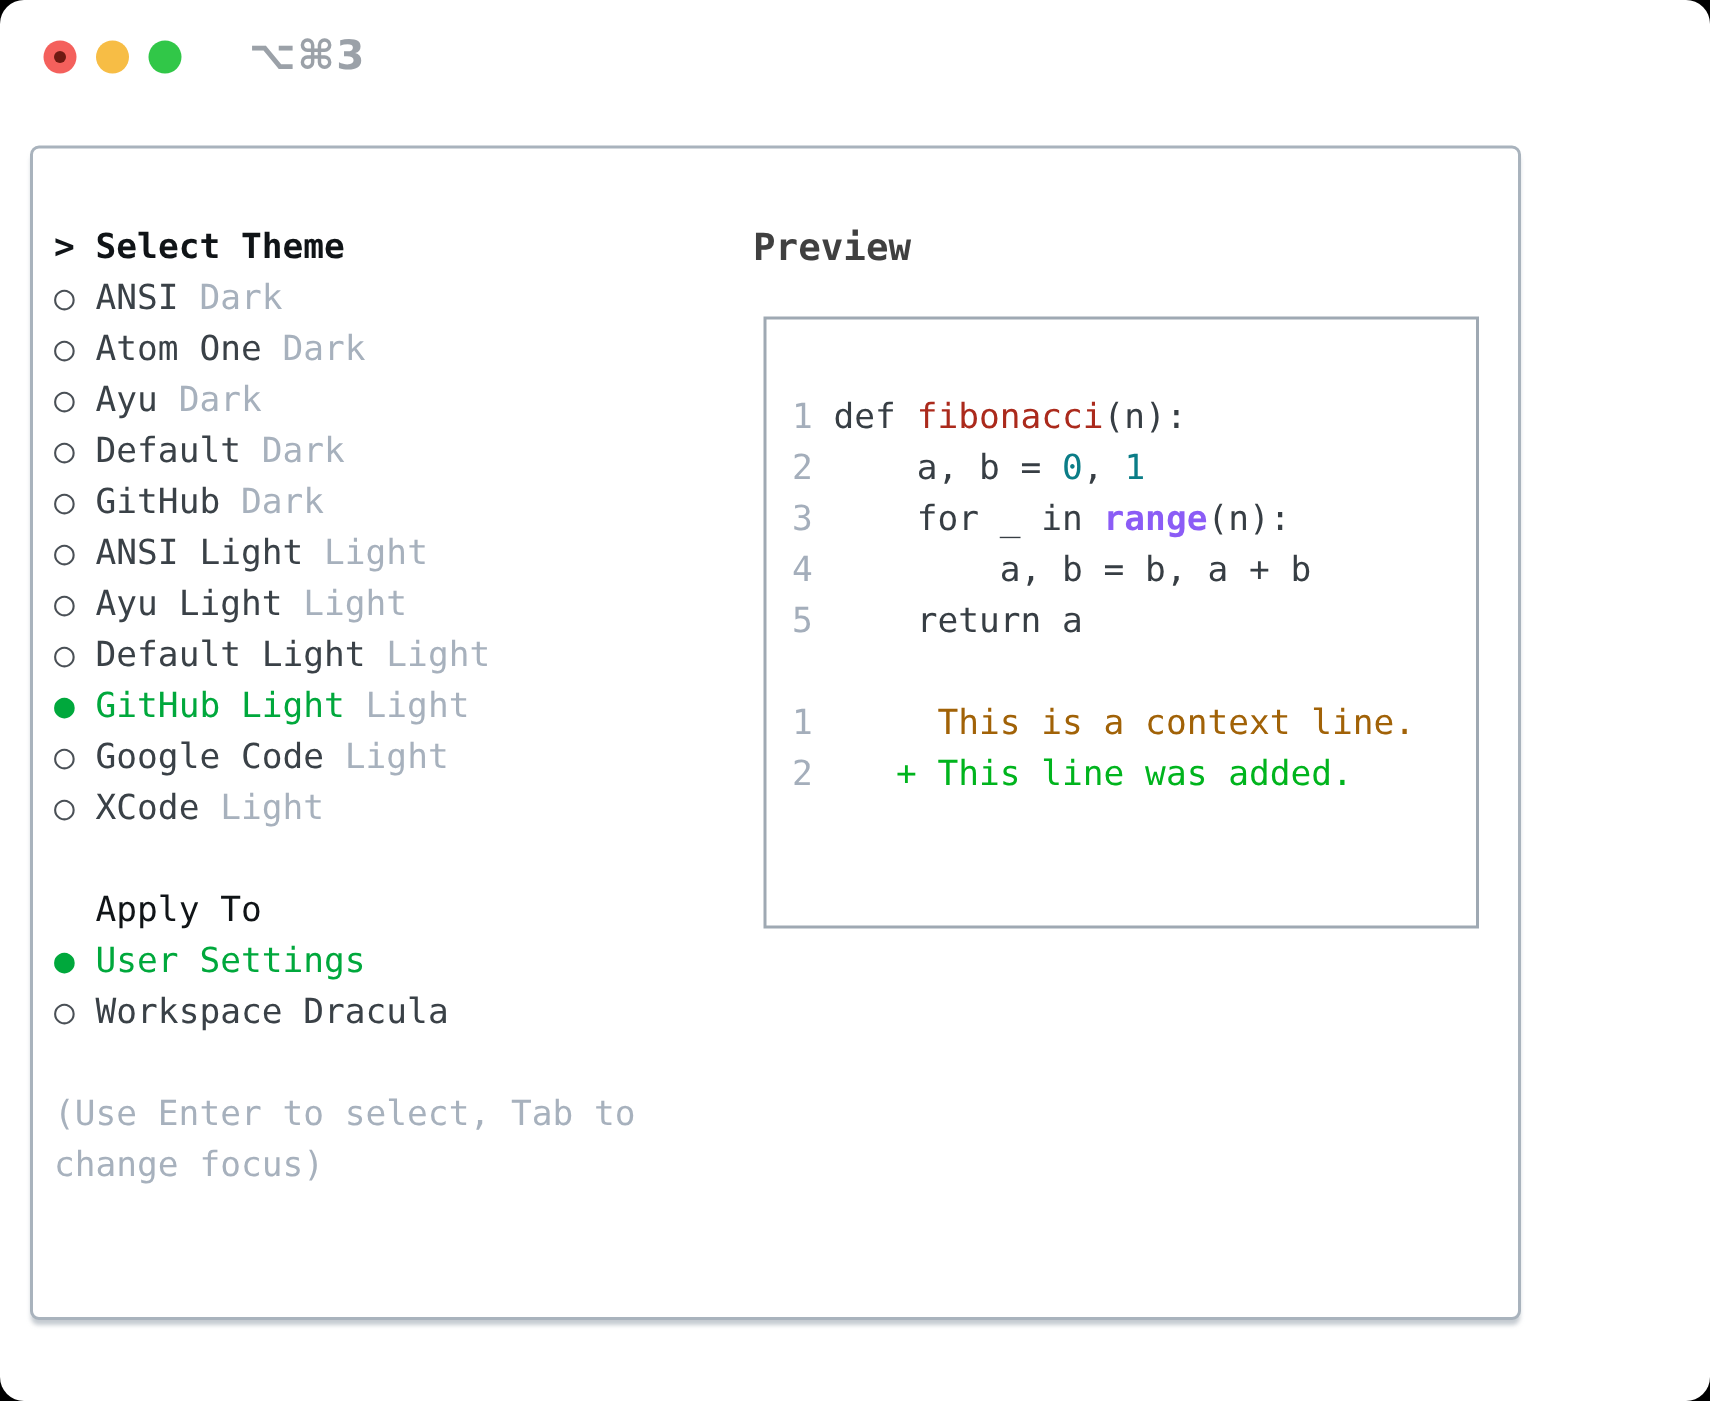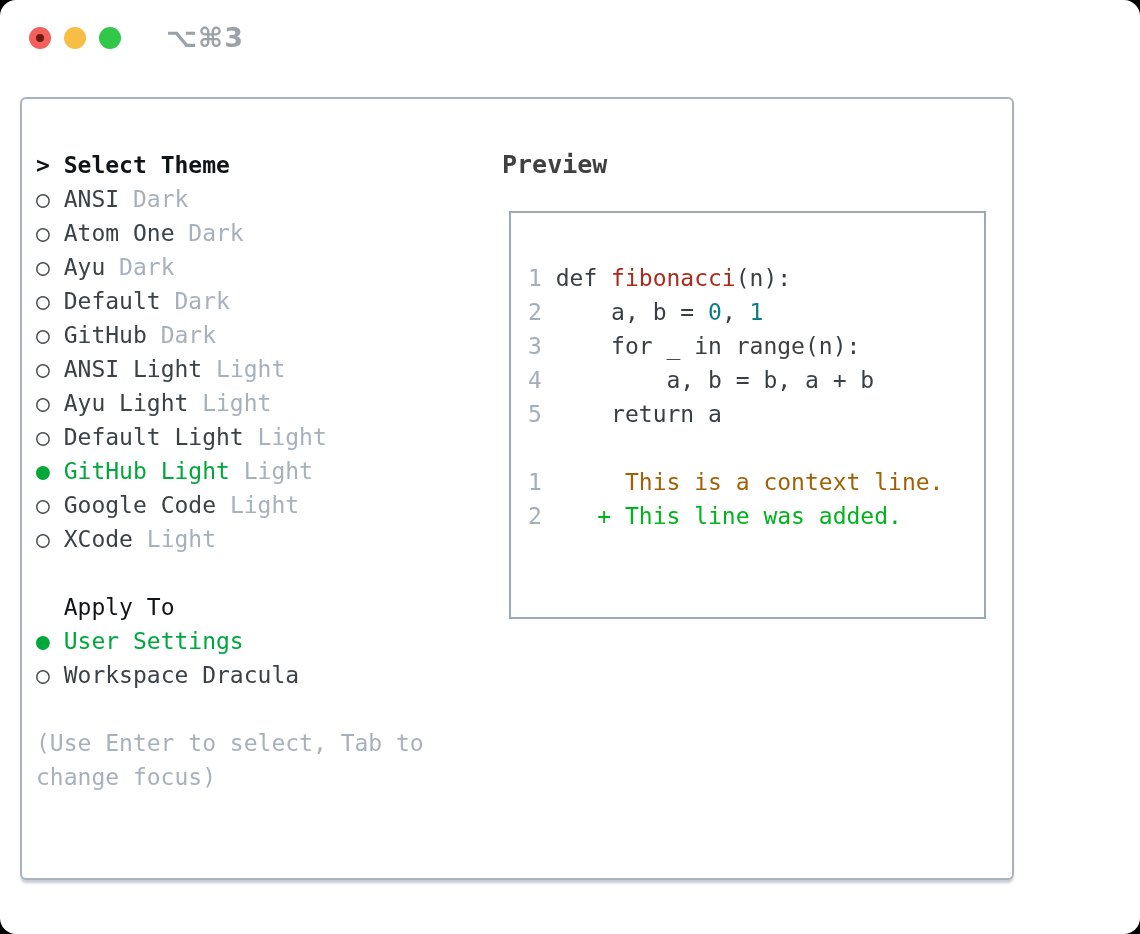--- a/index.html
+++ b/index.html
@@ -62,21 +62,21 @@
     position: absolute; left: 509px; top: 200px; width: 477px; height: 408px;
     border: 2px solid #9fa9b3; background: #fff;
     padding: 48px 14px 0 17px;
     overflow: hidden;
     margin-top: 11px;
   }
   .gutter  { color: #a4aebb; }
   .tok.code     { color: #373e44; }
   .tok.function { color: #ab2a1c; }
   .tok.number   { color: #0b7d87; }
-  .tok.builtin  { color: #404040; }
+  .tok.builtin  { color: #8b5cf6; font-weight: bold; }
   .tok.context  { color: #a16207; }
   .tok.deleted  { color: #c7301f; }
   .tok.added    { color: #00b41d; }
 </style>
 </head>
 <body>
 
 <div class="window">
 
   <div class="titlebar">

